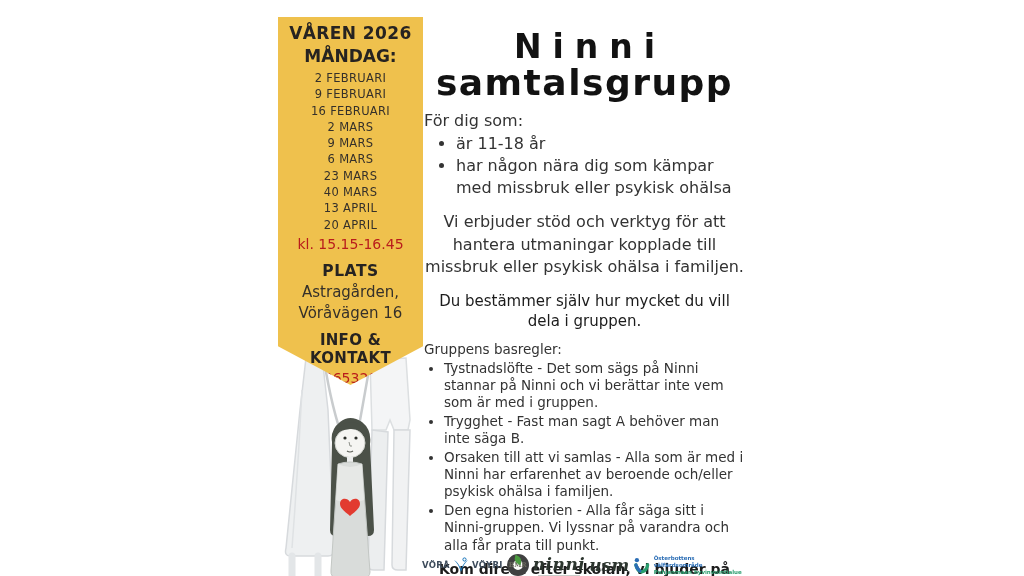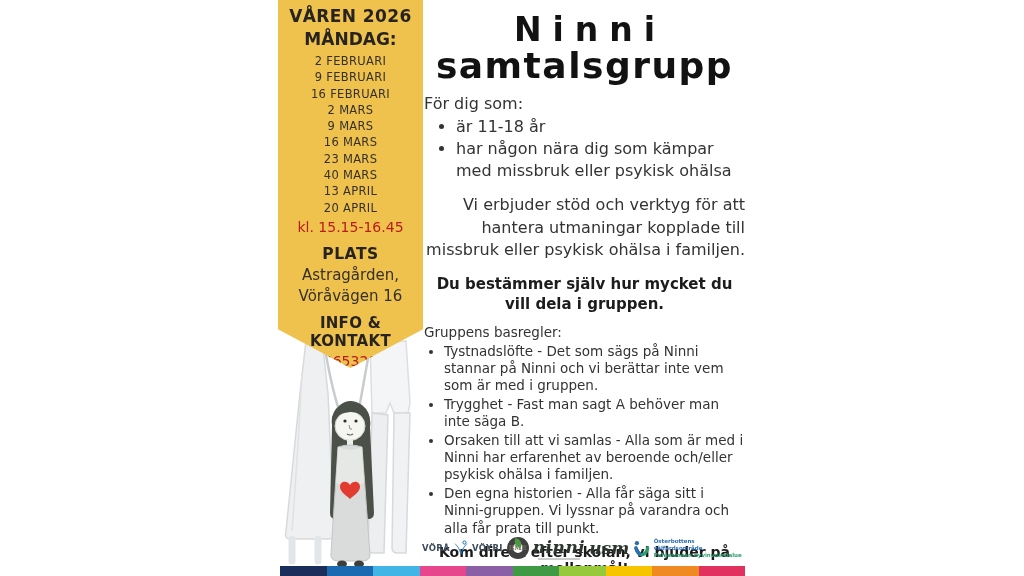--- a/index.html
+++ b/index.html
@@ -1,17 +1,17 @@
 <!DOCTYPE html>
 <html><head>
 <meta charset="utf-8">
 <style>
   * { margin:0; padding:0; box-sizing:border-box; }
   html,body { width:1024px; height:576px; background:#ffffff; font-family:"DejaVu Sans", sans-serif; overflow:hidden; }
-  .stage { position:relative; width:1024px; height:513px; background:#ffffff; }
+  .stage { position:relative; width:1024px; height:513px; background:#ffffff;margin-top:17px; }
   .flyer { position:absolute; left:278px; top:0; width:467px; height:576px; background:#ffffff; }
 
   
   .ribbon { position:absolute; left:0; top:0; width:145px; height:368px; background:#efc14d;
             clip-path:polygon(0 0,100% 0,100% 89.5%,50% 100%,0 89.5%);
             text-align:center; z-index:3; color:#262321; }
   .ribbon-title { padding-top:6px; font-size:17px; font-weight:bold; letter-spacing:0.4px; }
   .ribbon-sub   { font-size:17px; font-weight:bold; margin-top:3px; }
   .dates { margin-top:4px; font-size:11.5px; line-height:16.3px; color:#35302a; letter-spacing:0.3px; }
   .rib-label { font-size:15.5px; font-weight:bold; letter-spacing:0.5px; margin-top:10px; }
@@ -23,22 +23,22 @@
   .illustration { position:absolute; left:0; top:333px; width:145px; height:235px; z-index:1; }
 
   
   .main { position:absolute; left:146px; top:0; width:321px; color:#2e2e2e; }
   .title { text-align:center; font-weight:bold; color:#121212; }
   .title-1 { font-size:33px; letter-spacing:11px; padding-left:11px; margin-top:10px; }
   .title-2 { font-size:36px; letter-spacing:1.5px; margin-top:-4px; }
   .intro-heading { font-size:16px; margin-top:8px; color:#333; }
   ul.bullets { list-style:disc outside; padding-left:32px; margin-top:3px; }
   ul.bullets li { font-size:16px; line-height:22px; color:#333; }
-  .offer { text-align:right; font-size:16px; line-height:22.5px; margin-top:12px; color:#333; }
-  .bold-note { text-align:center; font-size:15px; font-weight:bold; line-height:20px; margin-top:12px; color:#1c1c1c; }
+  .offer { text-align:center; font-size:16px; line-height:22.5px; margin-top:12px; color:#333; }
+  .bold-note { text-align:center; font-size:15px; font-weight:normal; line-height:20px; margin-top:12px; color:#1c1c1c; }
   .rules-heading { font-size:13.5px; margin-top:10px; color:#333; }
   ul.rules { list-style:disc outside; padding-left:20px; margin-top:3px; }
   ul.rules li { font-size:13.5px; line-height:17.4px; color:#333; margin-bottom:1px; }
   .footer-note { text-align:center; font-size:14px; font-weight:bold; margin-top:7px; color:#1c1c1c; }
 
   
   .logos { position:absolute; left:144px; top:533px; width:321px; height:30px;
            display:flex; align-items:center; justify-content:center; gap:4px; }
   .logo { display:flex; align-items:center; gap:3px; }
   .vora-text { font-size:8.5px; font-weight:bold; color:#3c4a5a; letter-spacing:0.3px; }
@@ -100,21 +100,21 @@
 
     <div class="ribbon">
       <div class="ribbon-title">VÅREN 2026</div>
       <div class="ribbon-sub">MÅNDAG:</div>
       <div class="dates">
           <div>2 FEBRUARI</div>
           <div>9 FEBRUARI</div>
           <div>16 FEBRUARI</div>
           <div>2 MARS</div>
           <div>9 MARS</div>
-          <div>16 MARS</div>
+          <div>6 MARS</div>
           <div>23 MARS</div>
           <div>40 MARS</div>
           <div>13 APRIL</div>
           <div>20 APRIL</div>
         </div>
       <div class="rib-value">kl. 15.15-16.45</div>
       <div class="rib-label">PLATS</div>
       <div class="rib-place">Astragården,</div>
       <div class="rib-place">Vöråvägen 16</div>
       <div class="rib-contact-label">INFO &amp; KONTAKT</div>

